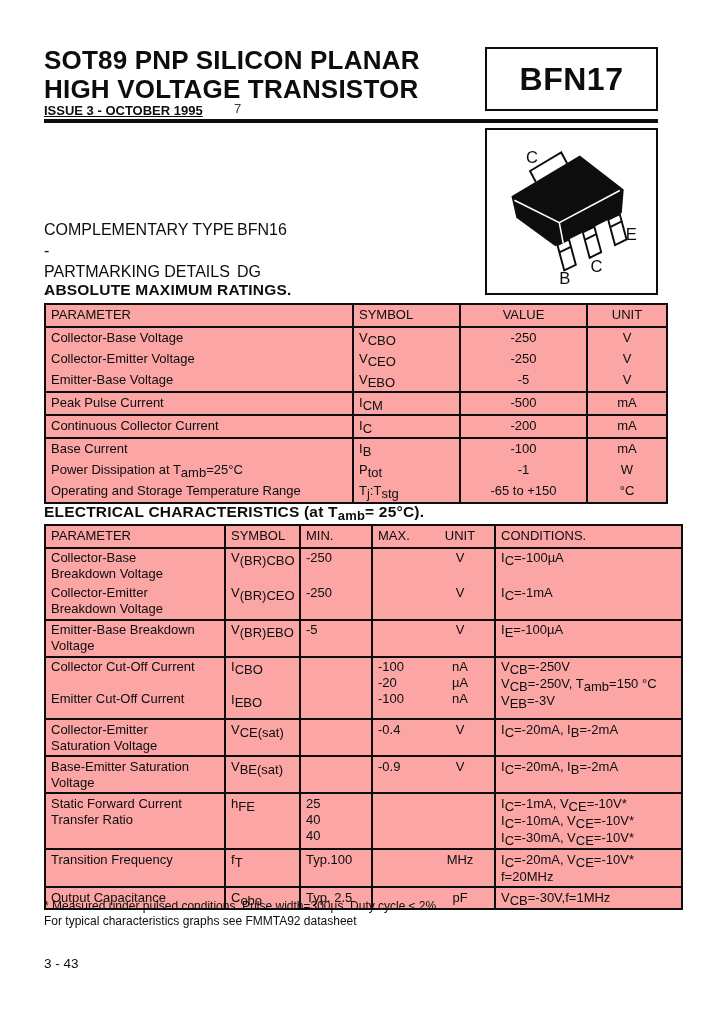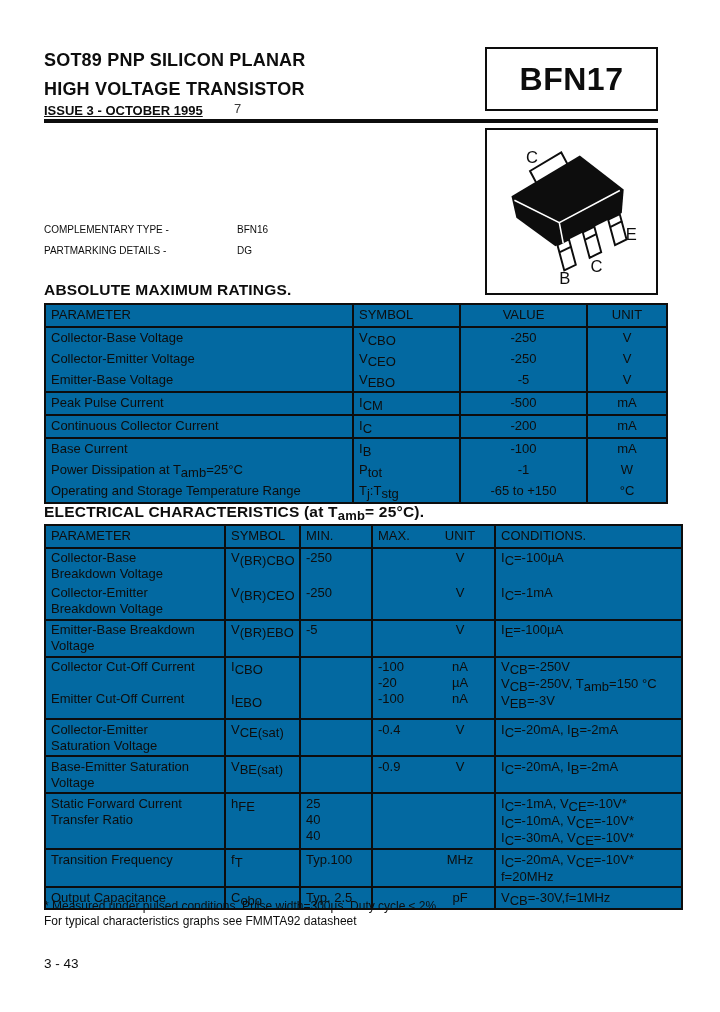--- a/index.html
+++ b/index.html
@@ -2,39 +2,39 @@
 <html><head>
 <meta charset="utf-8">
 <style>
   html,body{margin:0;padding:0;background:#ffffff;}
   .page{
     position:relative; width:720px; height:1012px; background:#ffffff;
     font-family:"Liberation Sans", sans-serif; color:#0d0d0d; overflow:hidden;
   }
   sub{font-size:13px; line-height:1; vertical-align:-3px;}
   
-  .title{position:absolute; left:44px; top:46px; font-size:18px; font-weight:bold; line-height:29px; letter-spacing:.2px;}
+  .title{position:absolute; left:44px; top:46px; font-size:26px; font-weight:bold; line-height:29px; letter-spacing:.2px;}
   .issue{position:absolute; left:44px; top:103px; font-size:13px; font-weight:bold; text-decoration:underline;}
   .stray{position:absolute; left:234px; top:101px; font-size:13px; color:#3a3a3a;}
   .part-box{
     position:absolute; left:485px; top:47px; width:173px; height:64px;
     border:2.5px solid #0d0d0d; display:flex; align-items:center; justify-content:center;
     font-size:32px; font-weight:bold; letter-spacing:.5px; box-sizing:border-box;
   }
   .rule{position:absolute; left:44px; top:119px; width:614px; height:4px; background:#0d0d0d;}
   .pkg-box{position:absolute; left:485px; top:128px; width:173px; height:167px; border:2px solid #0d0d0d; box-sizing:border-box; background:#fff;}
   .pkg-box svg{display:block; width:100%; height:100%;}
   
-  .info{position:absolute; left:44px; top:219px; font-size:10px; line-height:21px;}
+  .info{position:absolute; left:44px; top:219px; font-size:16px; line-height:21px;}
   .info-row{display:flex;}
   .info-label{width:193px;}
   
   .sect-heading{position:absolute; left:44px; font-size:15.5px; font-weight:bold; letter-spacing:.2px;}
   
-  table{border-collapse:collapse; table-layout:fixed; background:#0369a1;}
+  table{border-collapse:collapse; table-layout:fixed; background:#fca5a5;}
   .data-table{position:absolute; left:44px; width:614px; border:2px solid #0d0d0d;}
   th,td{
     border-left:2px solid #0d0d0d; padding:2px 5px; font-size:13px; font-weight:normal;
     line-height:16.5px; vertical-align:top; text-align:left; overflow:hidden; white-space:normal;
   }
   th:first-child, td:first-child{border-left:none;}
   thead th{border-bottom:2px solid #0d0d0d;}
   tr.divider td{border-top:2px solid #0d0d0d;}
   tr.tall td{padding-bottom:8px;}
   

